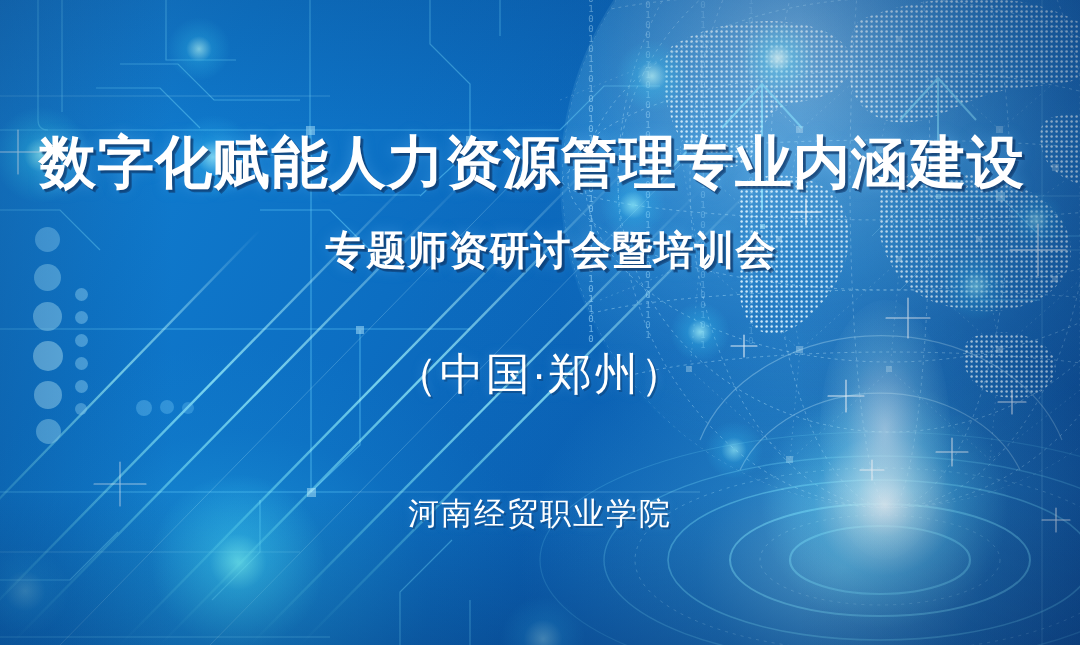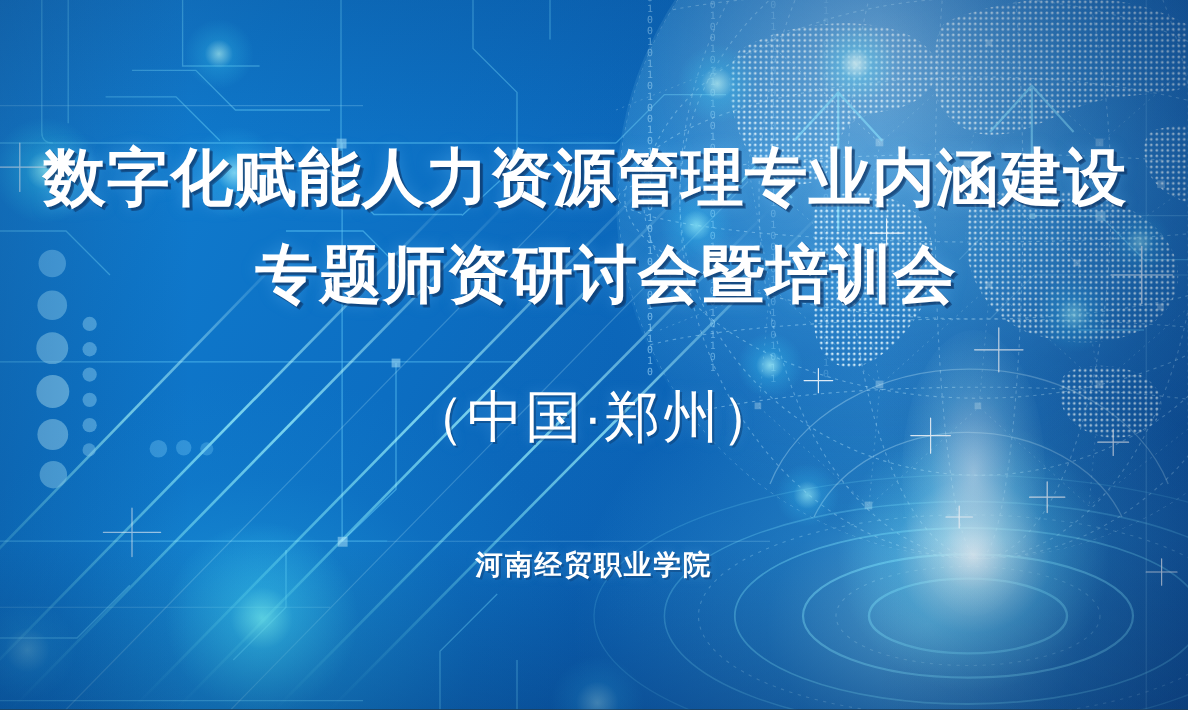--- a/index.html
+++ b/index.html
@@ -104,47 +104,47 @@
     font-weight: 700;
     font-size: 57px;
     line-height: 88px;
     letter-spacing: 1px;
     white-space: nowrap;
     text-shadow:
       3px 3px 0px rgba(12,55,105,0.55),
       2px 2px 1px rgba(10,45,90,0.45),
       0 0 14px rgba(120,200,255,0.35);
   }
-  .title-line.l2 { font-size: 57px; padding-left: 38px; }
+  .title-line.l2 { font-size: 40px; padding-left: 38px; }
 
   .subtitle {
     position: absolute;
     left: 0; right: 0;
     top: 345px;
     text-align: center;
     color: #ffffff;
-    font-size: 51px;
+    font-size: 44px;
     font-weight: 400;
     letter-spacing: 2px;
     white-space: nowrap;
     text-shadow:
       2px 2px 0px rgba(12,55,105,0.45),
       0 0 12px rgba(120,200,255,0.30);
   }
 
   .orgs {
     position: absolute;
     left: 0; right: 0;
     top: 492px;
     text-align: center;
   }
   .org-line {
     color: #ffffff;
-    font-size: 25px;
-    font-weight: 700;
+    font-size: 31px;
+    font-weight: 400;
     line-height: 44px;
     letter-spacing: 2px;
     white-space: nowrap;
     text-shadow:
       2px 2px 0px rgba(12,55,105,0.40),
       0 0 10px rgba(120,200,255,0.28);
   }
 </style>
 </head>
 <body>

